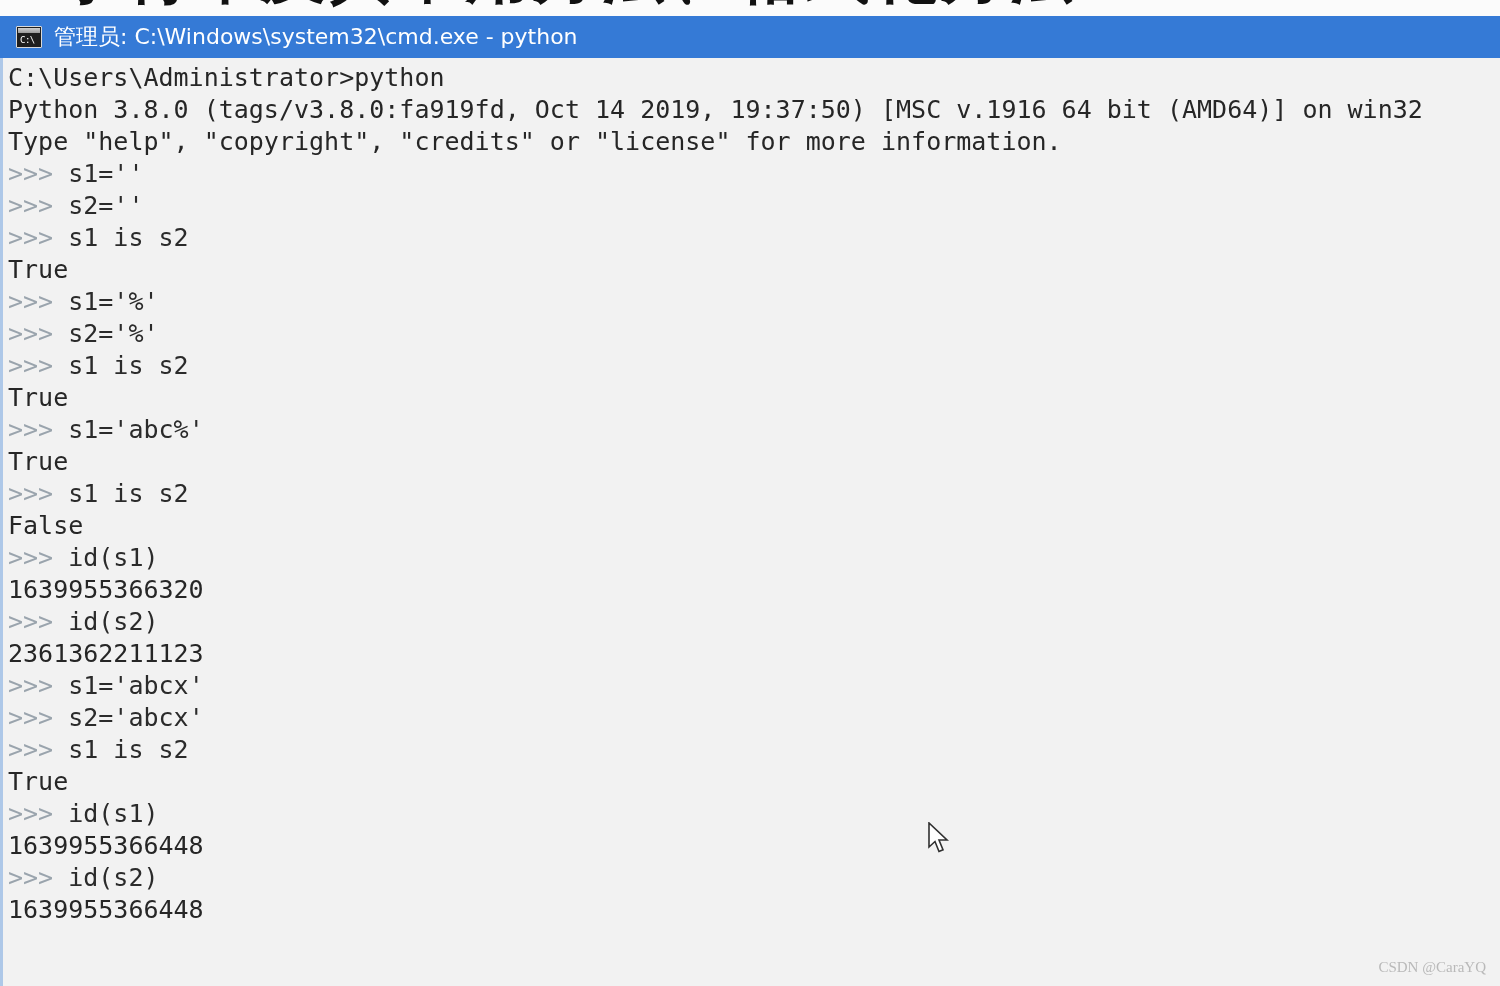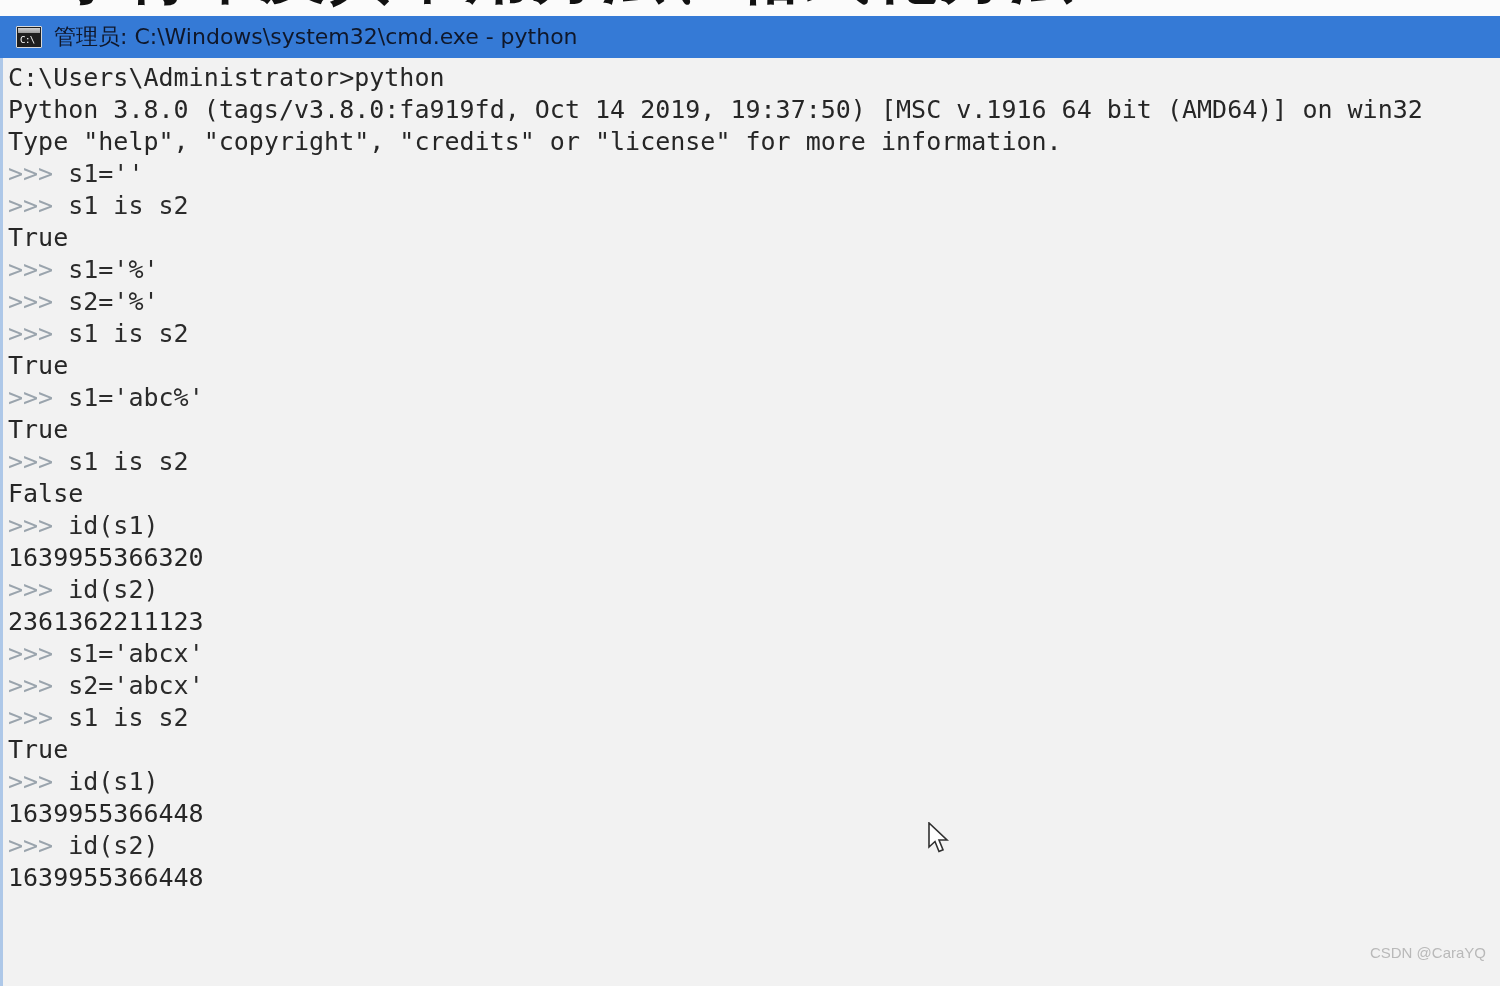--- a/index.html
+++ b/index.html
@@ -80,21 +80,21 @@
     top: 8px;
     font-family: "DejaVu Sans Mono", monospace;
     font-size: 9px;
     line-height: 10px;
     color: #ffffff;
     letter-spacing: -0.5px;
   }
   .titlebar-title {
     font-family: "DejaVu Sans", sans-serif;
     font-size: 22px;
-    color: #0f172a;
+    color: #ffffff;
     white-space: nowrap;
   }
 
   
   .console {
     position: absolute;
     left: 0;
     top: 58px;
     width: 1500px;
     height: 928px;
@@ -132,22 +132,22 @@
     top: 822px;
     width: 22px;
     height: 34px;
     pointer-events: none;
   }
 
   
   .watermark {
     position: absolute;
     right: 14px;
-    bottom: 25px;
-    font-family: Liberation Sans, sans-serif;
+    bottom: 10px;
+    font-family: Liberation Serif, serif;
     font-size: 15px;
     color: #b9b9b9;
     white-space: nowrap;
   }
 </style>
 </head>
 <body>
 
 <div id="screen">
 
@@ -161,20 +161,21 @@
     </div>
     <div class="titlebar-title">管理员: C:\Windows\system32\cmd.exe - python</div>
   </div>
 
   <div class="console">
     <div class="console-lines" id="console-lines">
         <div class="cline">C:\Users\Administrator&gt;python</div>
         <div class="cline">Python 3.8.0 (tags/v3.8.0:fa919fd, Oct 14 2019, 19:37:50) [MSC v.1916 64 bit (AMD64)] on win32</div>
         <div class="cline">Type "help", "copyright", "credits" or "license" for more information.</div>
         <div class="cline prompt-line"><span class="prompt">&gt;&gt;&gt; </span><span>s1=''</span></div>
+        <div class="cline prompt-line"><span class="prompt">&gt;&gt;&gt; </span><span>s2=''</span></div>
         <div class="cline prompt-line"><span class="prompt">&gt;&gt;&gt; </span><span>s1 is s2</span></div>
         <div class="cline">True</div>
         <div class="cline prompt-line"><span class="prompt">&gt;&gt;&gt; </span><span>s1='%'</span></div>
         <div class="cline prompt-line"><span class="prompt">&gt;&gt;&gt; </span><span>s2='%'</span></div>
         <div class="cline prompt-line"><span class="prompt">&gt;&gt;&gt; </span><span>s1 is s2</span></div>
         <div class="cline">True</div>
         <div class="cline prompt-line"><span class="prompt">&gt;&gt;&gt; </span><span>s1='abc%'</span></div>
         <div class="cline">True</div>
         <div class="cline prompt-line"><span class="prompt">&gt;&gt;&gt; </span><span>s1 is s2</span></div>
         <div class="cline">False</div>

